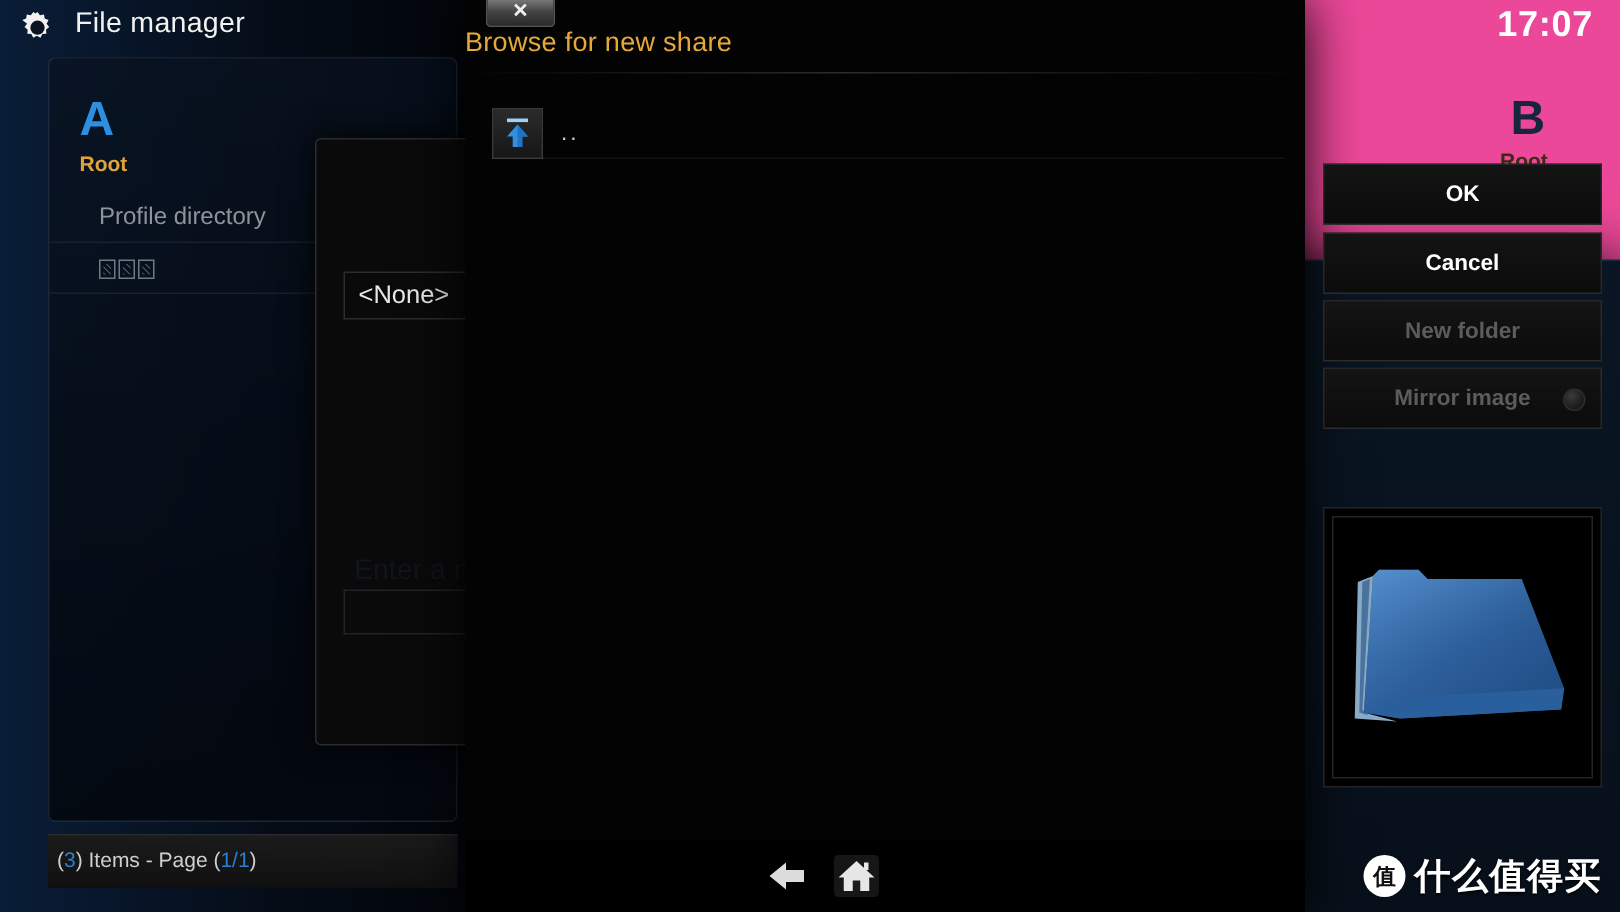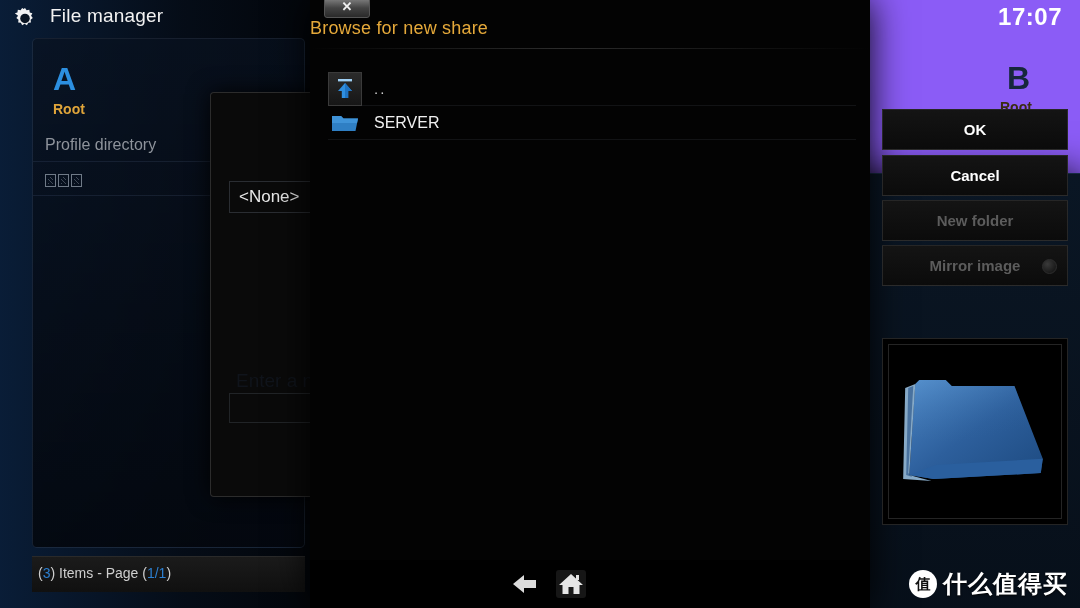--- a/index.html
+++ b/index.html
@@ -3,21 +3,21 @@
 <meta charset="utf-8">
 <style>
   * { margin:0; padding:0; box-sizing:border-box; }
   html,body{
     width:1080px; height:608px; overflow:hidden;
     background:#000;
     font-family:"Liberation Sans", sans-serif;
     color:#e8e8e8;
     -webkit-font-smoothing:antialiased;
   }
-  #root{ position:relative; width:1080px; height:608px; overflow:hidden; background:#8b5cf6; }
+  #root{ position:relative; width:1080px; height:608px; overflow:hidden; background:#ec4899; }
 
   
   .bg-layer{ position:absolute; inset:0; }
   .bg-gradient{
     position:absolute; left:0; top:0; width:330px; height:608px;
     background:
       radial-gradient(ellipse 220px 180px at 30px 330px, rgba(34,86,150,.55), rgba(0,0,0,0) 70%),
       radial-gradient(ellipse 260px 300px at 10px 120px, rgba(20,58,110,.65), rgba(0,0,0,0) 72%),
       radial-gradient(ellipse 200px 160px at 40px 540px, rgba(24,64,116,.40), rgba(0,0,0,0) 70%),
       linear-gradient(180deg,#06101f 0%, #0a1navy 1%, #071524 40%, #050d18 100%);
@@ -51,21 +51,21 @@
     position:absolute; left:20px; top:24px;
     font-size:32px; font-weight:bold; color:#2c8fe0; line-height:1;
   }
   .panel-root{
     position:absolute; left:20px; top:62px;
     font-size:14px; font-weight:bold; color:#e0a53a;
   }
   .panel-list{ position:absolute; left:0; top:89px; width:100%; }
   .prow{
     position:relative; height:34px; line-height:34px;
-    padding-left:12px; font-size:16px;
+    padding-left:33px; font-size:16px;
     border-bottom:1px solid rgba(120,150,190,.13);
     color:#9aa3ad;
   }
   .prow.dim{ color:#8e939b; }
   .prow.focus{ color:#f4f4f4; }
   .tofu{
     display:inline-block; font-size:13px; letter-spacing:1px;
     color:#6f7a87;
   }
   .tofu i{
@@ -339,29 +339,20 @@
           <svg width="32" height="32" viewBox="0 0 32 32">
             <rect x="9" y="6" width="14" height="2.4" fill="#9fd0f5"></rect>
             <path d="M16 10 L23 18 H19.2 V25 H12.8 V18 H9 Z" fill="#2f8fe0"></path>
             <path d="M16 10 L23 18 H19.2 V25 H16 Z" fill="#1f74c4"></path>
           </svg>
         </div>
         <div class="fname dots">..</div>
       </div>
 
 
-      <div class="frow">
-        <div class="fico">
-          <svg width="34" height="34" viewBox="0 0 34 34">
-            <path d="M4 10 L13 10 L15.5 12.5 L30 12.5 L27.5 25 L4 25 Z" fill="#2f7fc4"></path>
-            <path d="M4 10 L13 10 L15.5 12.5 L30 12.5 L29 17 L4 17 Z" fill="#3f93d8"></path>
-          </svg>
-        </div>
-        <div class="fname">SERVER</div>
-      </div>
 
     </div>
 
     <div class="browse-bottom">
       <div class="navbtn back">
         <svg width="30" height="28" viewBox="0 0 30 28">
           <path d="M14 5 L14 10 L26 10 L26 18 L14 18 L14 23 L3 14 Z" fill="#dcdcdc"></path>
         </svg>
       </div>
       <div class="navbtn home">

